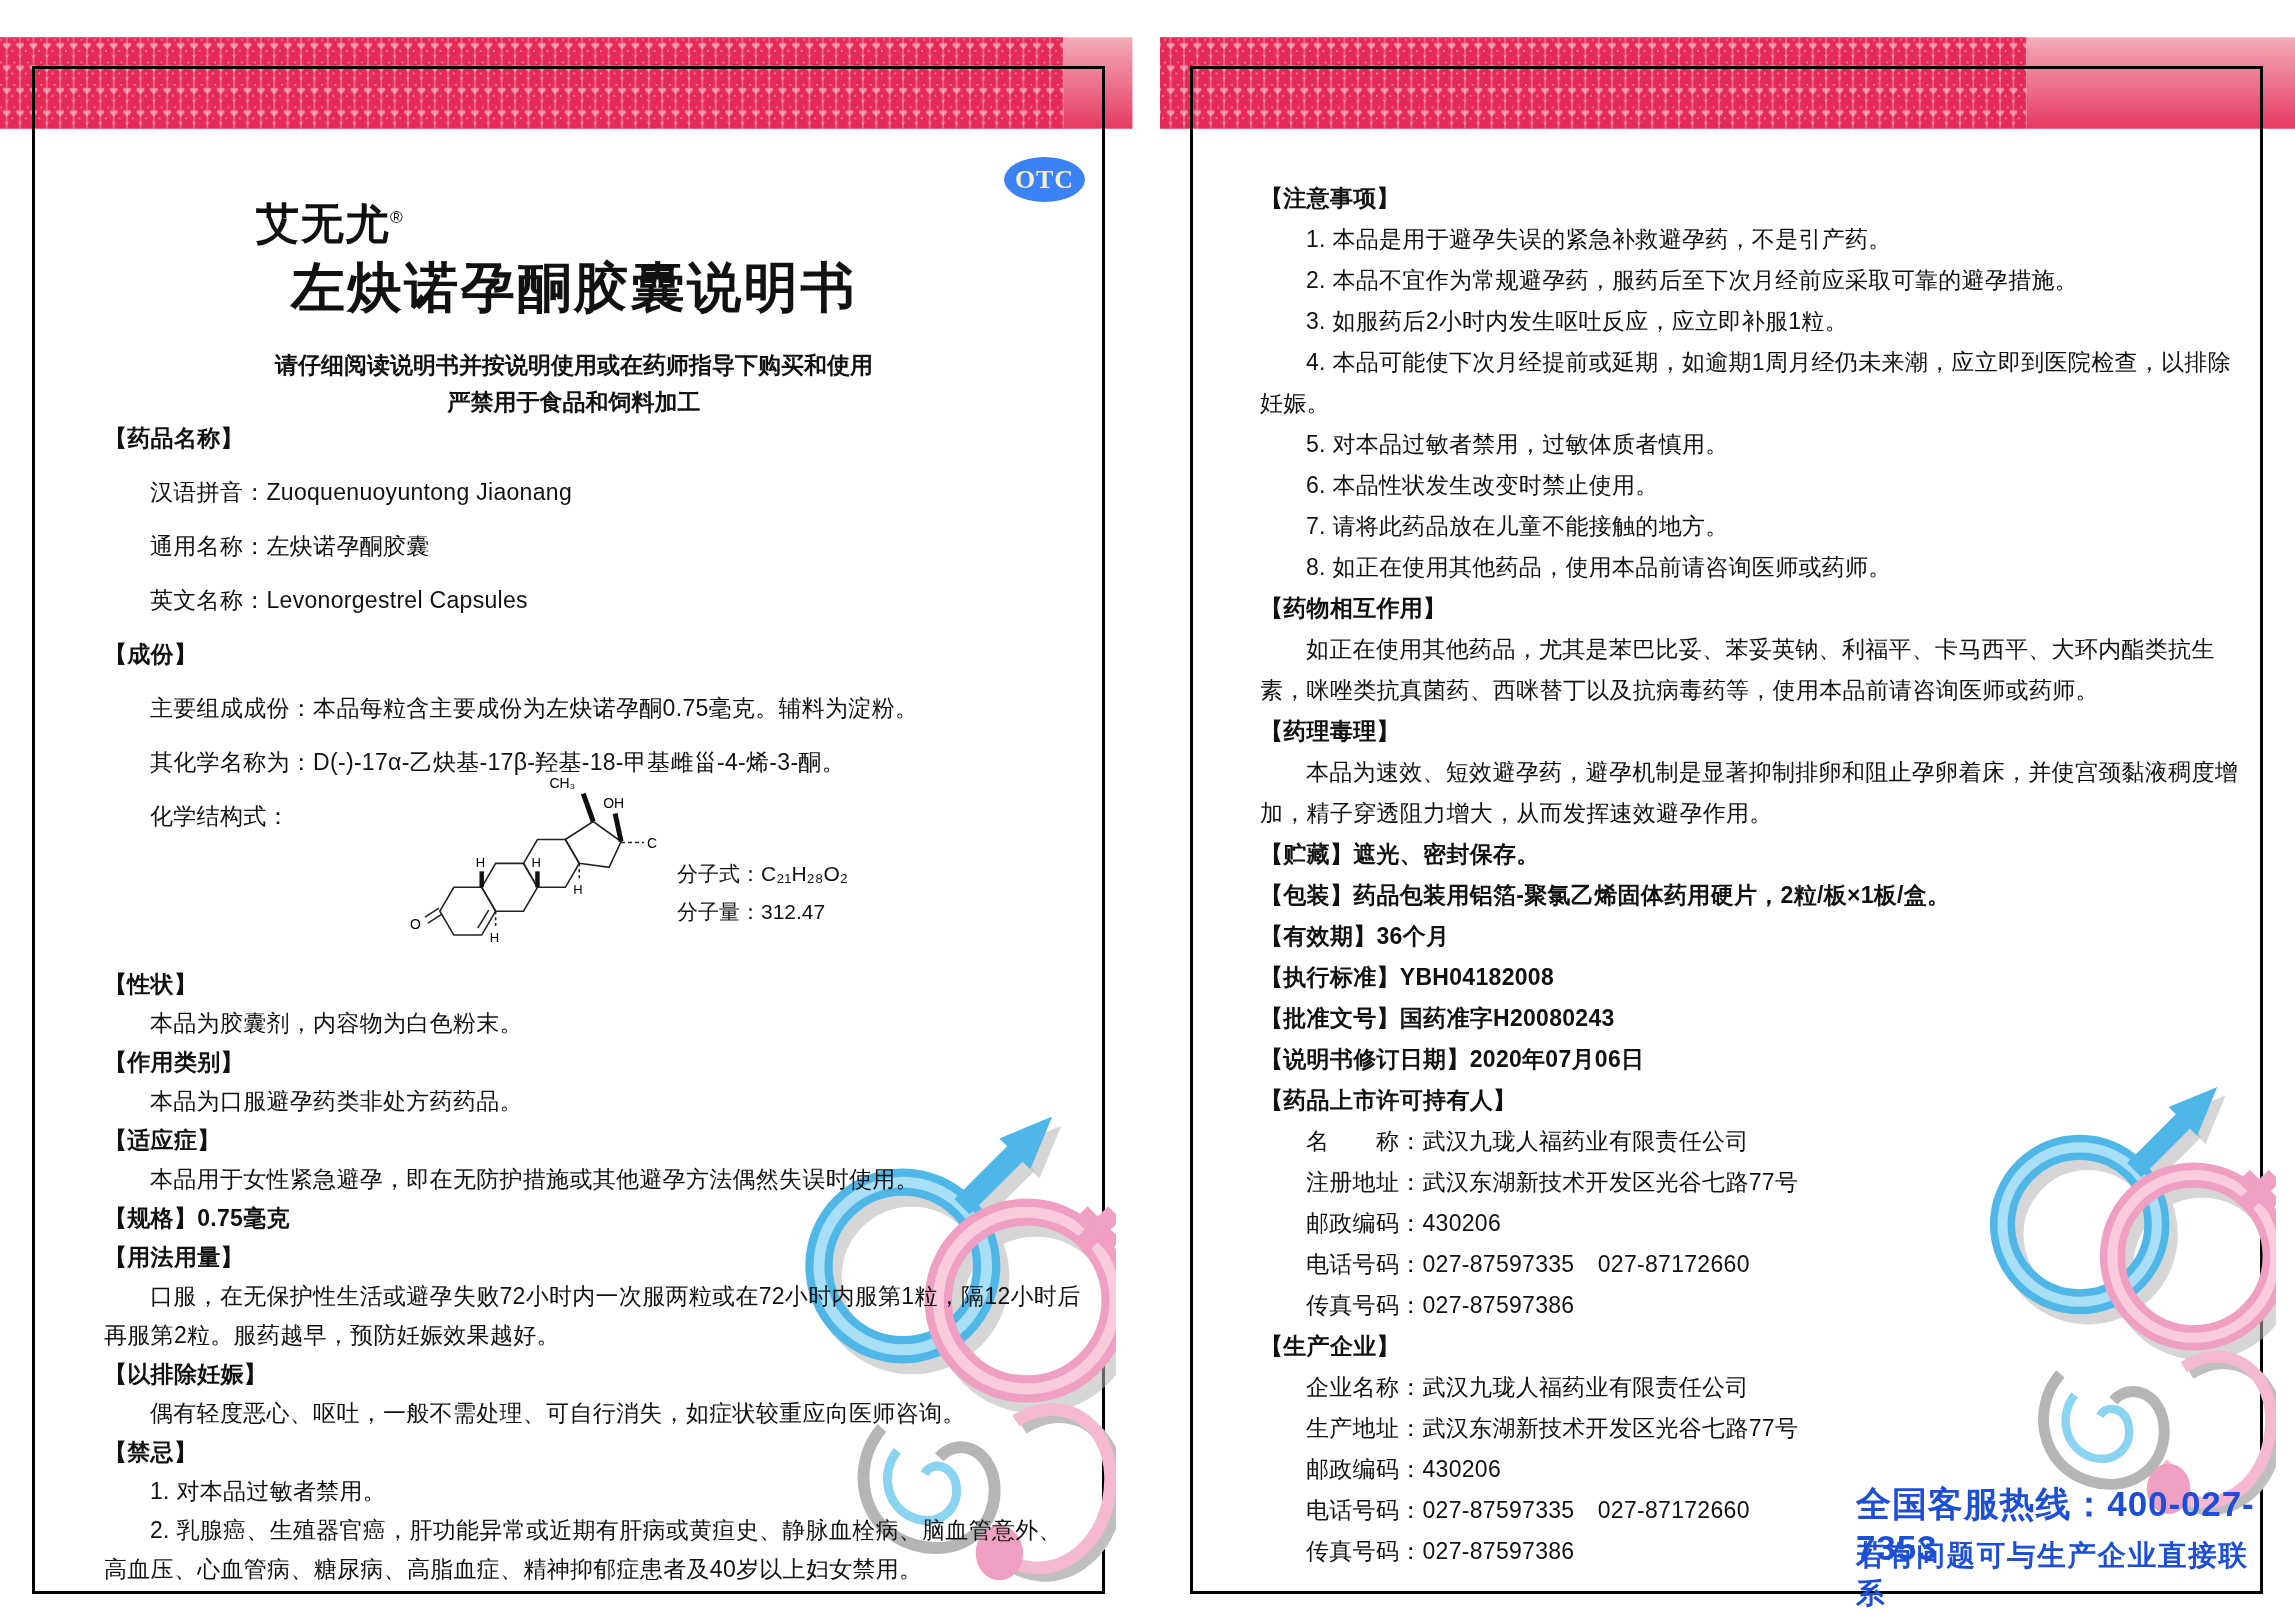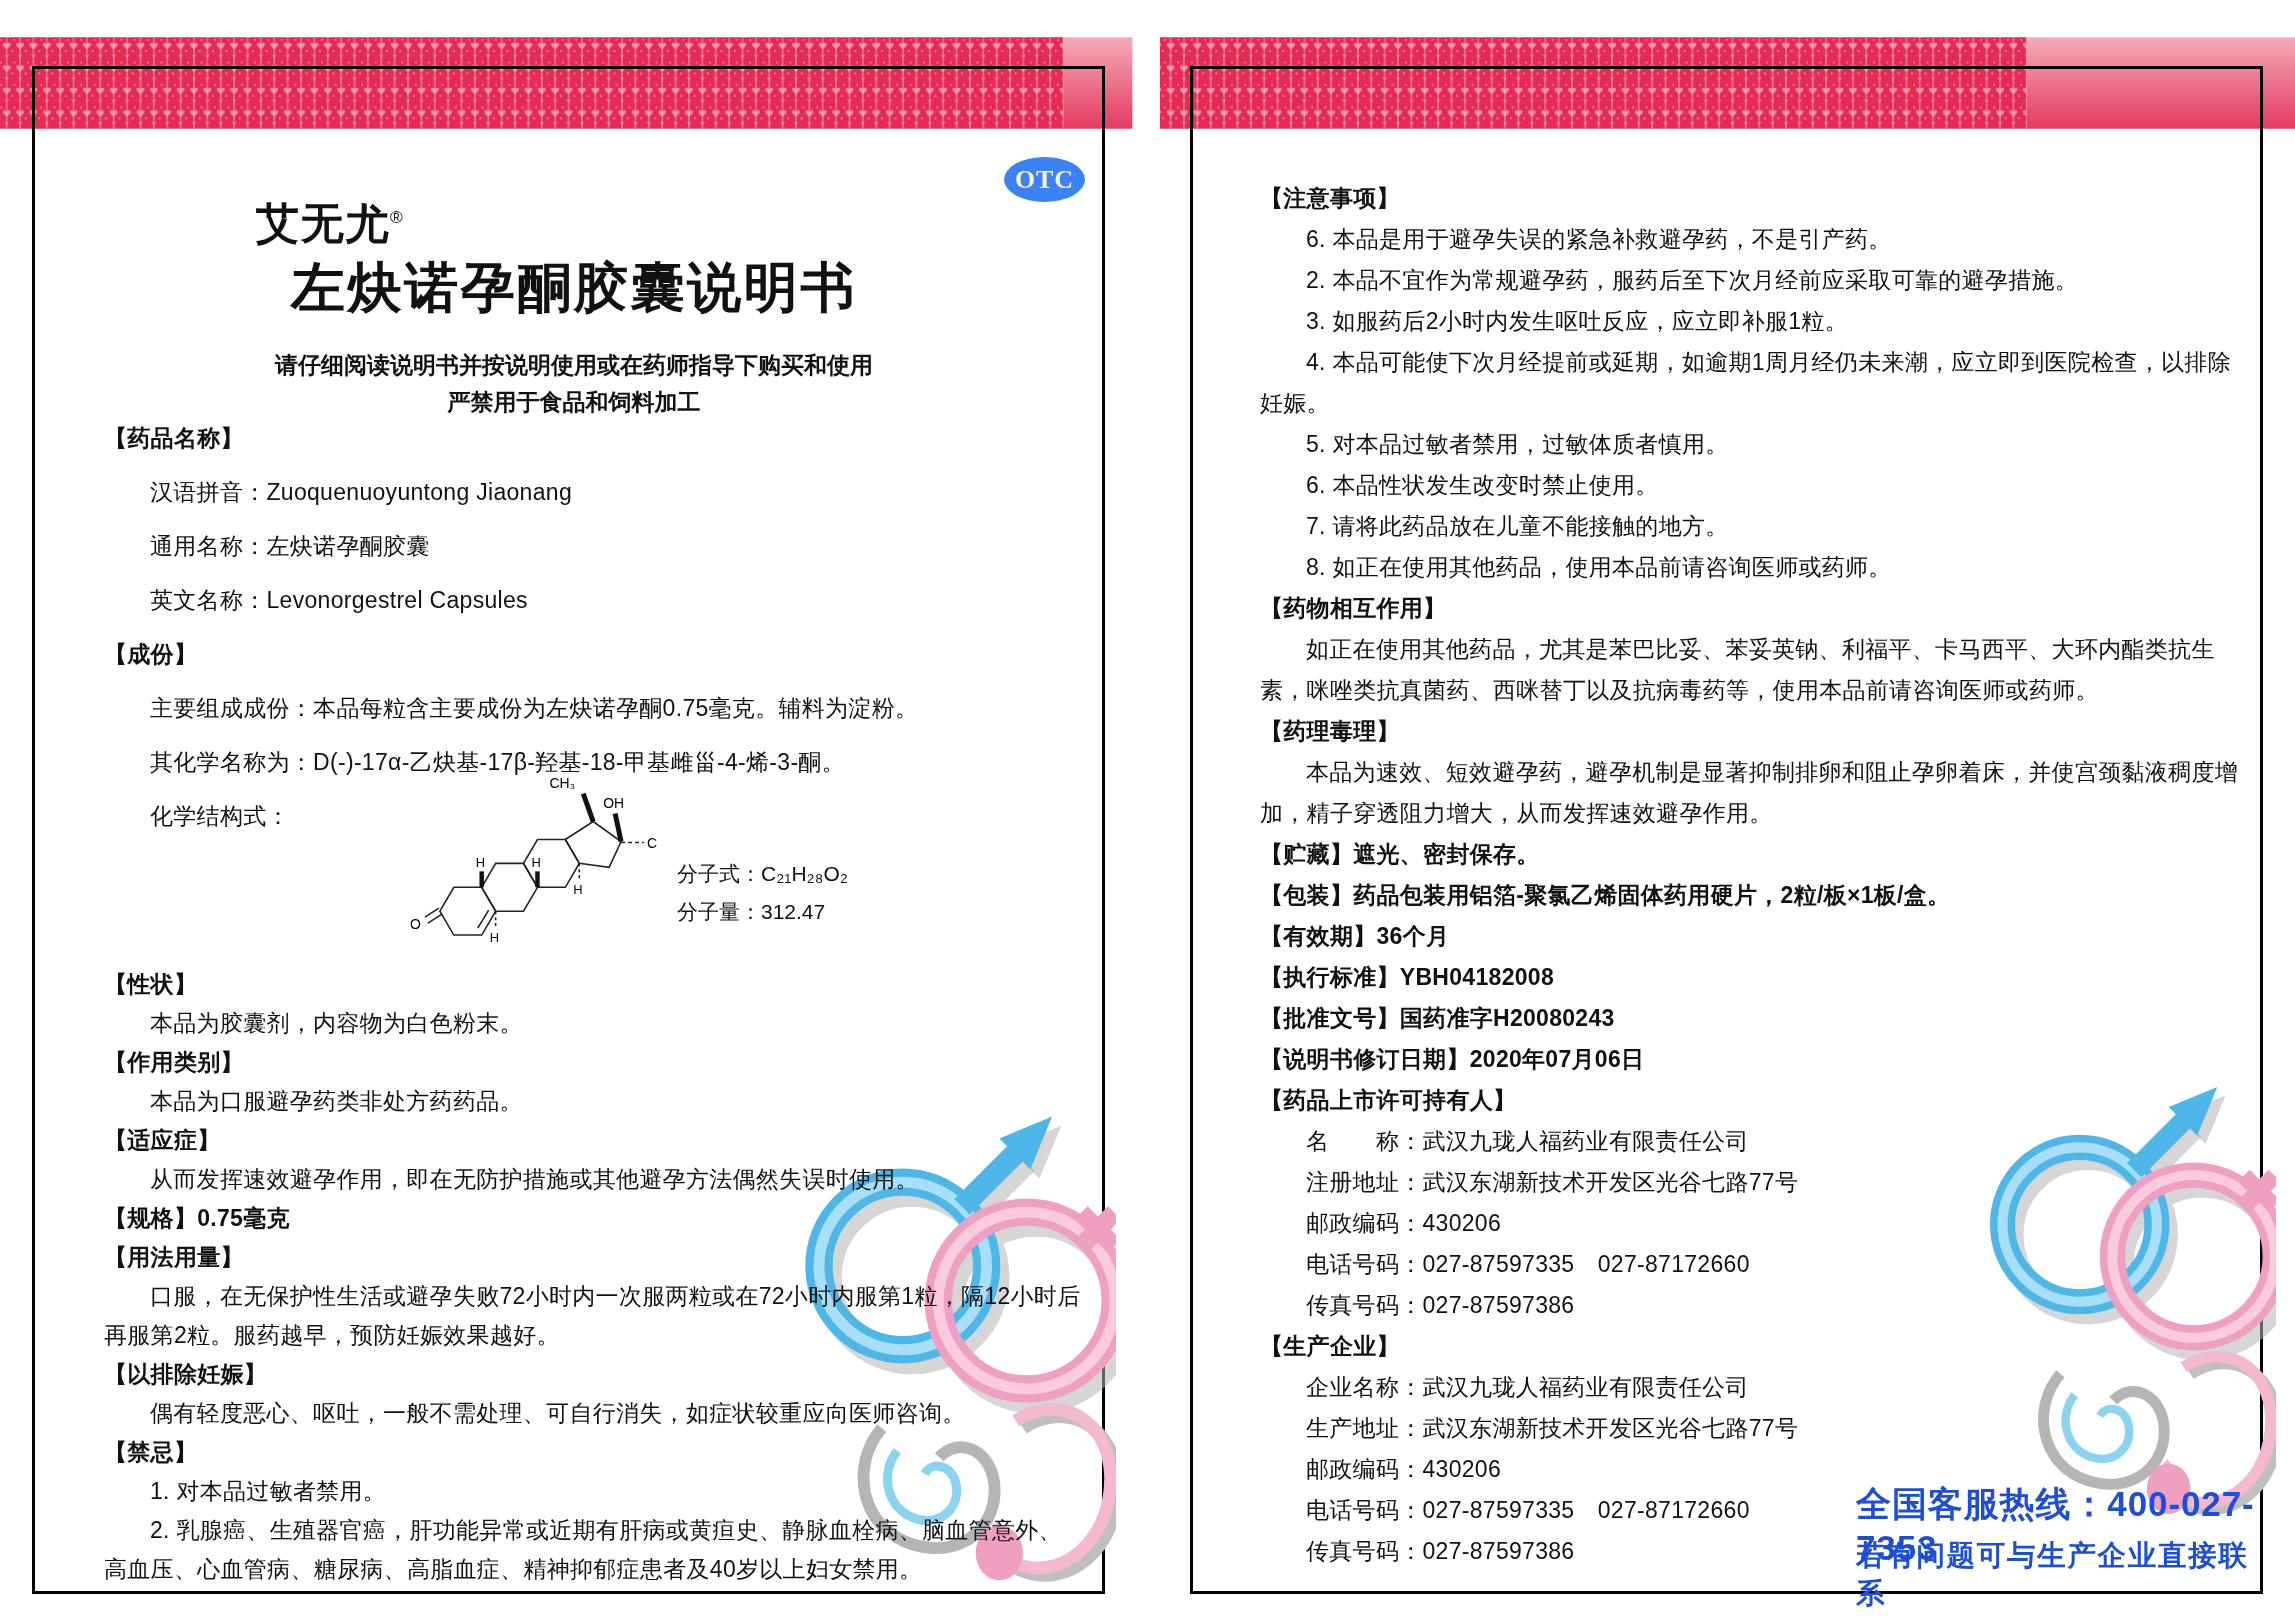--- a/index.html
+++ b/index.html
@@ -151,21 +151,21 @@
       <div class="formula" id="formula1">分子式：C₂₁H₂₈O₂</div>
       <div class="formula" id="formula2">分子量：312.47</div>
     </div>
 
     <div class="body" id="body-bottom">
       <p class="h">【性状】</p>
       <p class="p">本品为胶囊剂，内容物为白色粉末。</p>
       <p class="h">【作用类别】</p>
       <p class="p">本品为口服避孕药类非处方药药品。</p>
       <p class="h">【适应症】</p>
-      <p class="p">从而发挥速效避孕作用，即在无防护措施或其他避孕方法偶然失误时使用。</p>
+      <p class="p">本品用于女性紧急避孕，即在无防护措施或其他避孕方法偶然失误时使用。</p>
       <p class="h">【规格】0.75毫克</p>
       <p class="h">【用法用量】</p>
       <p class="p">口服，在无保护性生活或避孕失败72小时内一次服两粒或在72小时内服第1粒，隔12小时后再服第2粒。服药越早，预防妊娠效果越好。</p>
       <p class="h">【以排除妊娠】</p>
       <p class="p">偶有轻度恶心、呕吐，一般不需处理、可自行消失，如症状较重应向医师咨询。</p>
       <p class="h">【禁忌】</p>
       <p class="p">1. 对本品过敏者禁用。</p>
       <p class="p">2. 乳腺癌、生殖器官癌，肝功能异常或近期有肝病或黄疸史、静脉血栓病、脑血管意外、高血压、心血管病、糖尿病、高脂血症、精神抑郁症患者及40岁以上妇女禁用。</p>
     </div>
   </div>
@@ -191,21 +191,21 @@
       </g>
       <path d="M103,438 C68,478 78,548 138,566 C193,582 233,543 226,496 C220,460 186,448 166,470" fill="none" stroke="#B5B5B5" stroke-width="13"></path>
       <path d="M120,463 C100,488 108,528 142,538 C170,545 190,523 184,498 C179,478 158,474 150,488" fill="none" stroke="#8AD4F2" stroke-width="10"></path>
       <path d="M258,438 C308,406 360,438 362,498 C364,568 308,618 253,593 C234,584 230,564 243,553" fill="none" stroke="#BFBFBF" stroke-width="14"></path>
       <path d="M250,430 C300,398 352,430 354,490 C356,560 300,610 245,585 C226,576 222,556 235,545" fill="none" stroke="#F4B8D0" stroke-width="14"></path>
       <ellipse cx="232" cy="575" rx="26" ry="30" fill="#EF9FC2"></ellipse>
     </svg>
 
     <div class="body" id="body-right">
       <p class="h">【注意事项】</p>
-      <p class="p">6. 本品是用于避孕失误的紧急补救避孕药，不是引产药。</p>
+      <p class="p">1. 本品是用于避孕失误的紧急补救避孕药，不是引产药。</p>
       <p class="p">2. 本品不宜作为常规避孕药，服药后至下次月经前应采取可靠的避孕措施。</p>
       <p class="p">3. 如服药后2小时内发生呕吐反应，应立即补服1粒。</p>
       <p class="p">4. 本品可能使下次月经提前或延期，如逾期1周月经仍未来潮，应立即到医院检查，以排除妊娠。</p>
       <p class="p">5. 对本品过敏者禁用，过敏体质者慎用。</p>
       <p class="p">6. 本品性状发生改变时禁止使用。</p>
       <p class="p">7. 请将此药品放在儿童不能接触的地方。</p>
       <p class="p">8. 如正在使用其他药品，使用本品前请咨询医师或药师。</p>
       <p class="h">【药物相互作用】</p>
       <p class="p">如正在使用其他药品，尤其是苯巴比妥、苯妥英钠、利福平、卡马西平、大环内酯类抗生素，咪唑类抗真菌药、西咪替丁以及抗病毒药等，使用本品前请咨询医师或药师。</p>
       <p class="h">【药理毒理】</p>

